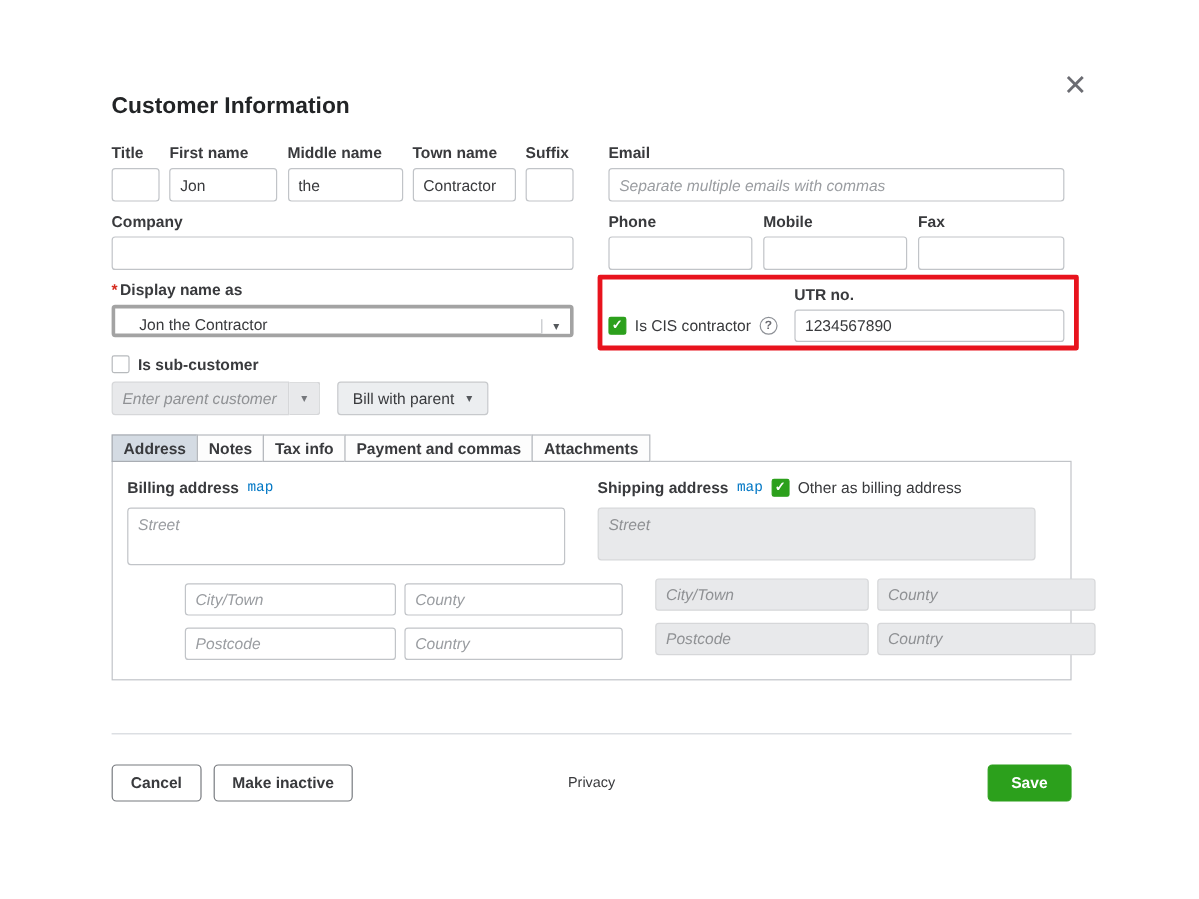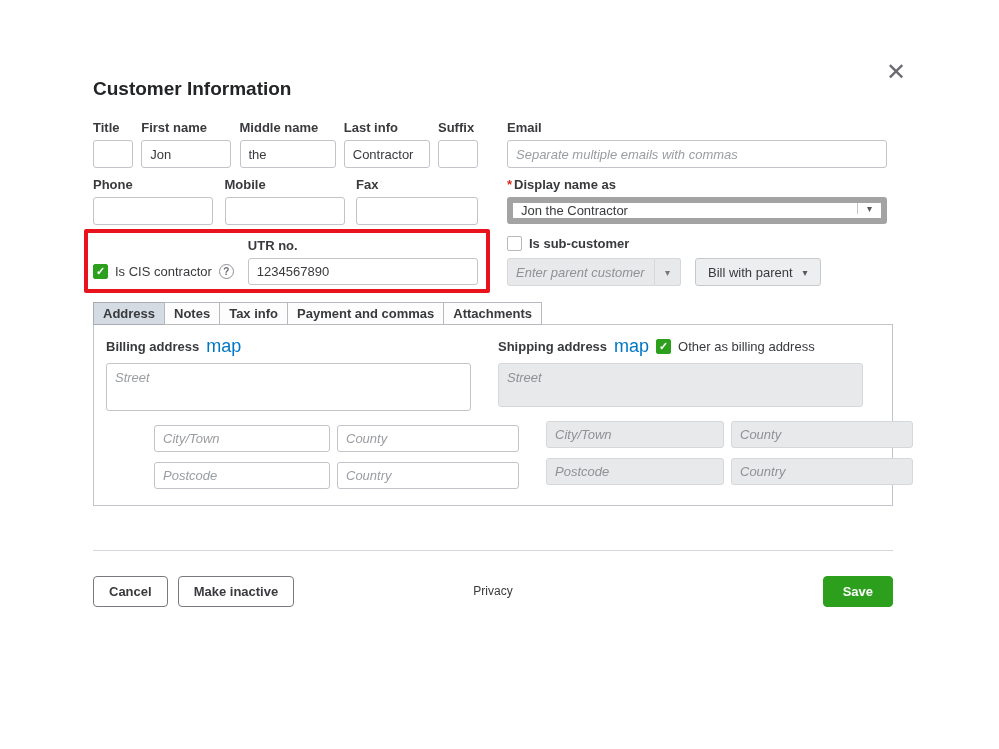--- a/index.html
+++ b/index.html
@@ -40,22 +40,22 @@
   .inp[disabled] { background: #e8e9eb; border-color: #d6d7d9; }
   .inp[disabled]::placeholder { color: #8f9194; }
 
   .name-row { display: flex; justify-content: space-between; }
   .field { display: flex; flex-direction: column; }
 
   .trio { display: flex; justify-content: space-between; }
 
   
   .select {
-    display: flex; align-items: flex-start; height: 27px;
-    border: 6px solid #a3a3a3; border-radius: 3px; background: #fff; cursor: pointer;
+    display: flex; align-items: flex-end; height: 27px;
+    border: 3px solid #a3a3a3; border-radius: 3px; background: #fff; cursor: pointer; padding-left: 12px;
   }
   .select .sel-text { flex: 1; display: flex; align-items: center; padding: 0 8px; font-size: 13px; }
   .select .sel-caret {
     width: 24px; border-left: 1px solid #c1c4c8;
     display: flex; align-items: center; justify-content: center;
     font-size: 10px; color: #55585c; background: #fff;
   }
 
   
   .cb {
@@ -112,21 +112,21 @@
   }
   .tab.active { background: #d4dbe3; border-color: #a9adb3; }
 
   .panel {
     border: 1px solid #c1c4c8; margin-top: -1px;
     padding: 12px 12px 16px 12px;
     display: grid; grid-template-columns: 378px 1fr; column-gap: 14px;
   }
   .addr-head { display: flex; align-items: center; gap: 7px; margin-bottom: 8px; height: 18px; }
   .addr-title { font-size: 13px; font-weight: 700; }
-  .map-link { font-size: 18px; color: #0077c5; cursor: pointer; text-decoration: none; }
+  .map-link { font-size: 12px; color: #0077c5; cursor: pointer; text-decoration: none; font-family: Liberation Mono, monospace; }
   .same-lbl { font-size: 13px; color: #393a3d; white-space: nowrap; }
   .addr-grid { display: grid; grid-template-columns: 176px 182px; column-gap: 7px; row-gap: 10px; margin-top: 10px; }
   .addr-grid .inp { height: 27px; margin-left: 48px; }
   .street { width: 365px; }
 
   .divider { border-top: 1px solid #d4d7dc; margin-top: 44px; }
 
   .footer { position: relative; margin-top: 24px; height: 32px; display: flex; align-items: center; }
   .btn {
     height: 31px; padding: 0 15px;
@@ -164,34 +164,38 @@
         </div>
         <div class="field" style="width:90px">
           <span class="lbl">First name</span>
           <input class="inp" value="Jon" style="">
         </div>
         <div class="field" style="width:96px">
           <span class="lbl">Middle name</span>
           <input class="inp" value="the" style="">
         </div>
         <div class="field" style="width:86px">
-          <span class="lbl">Last info</span>
+          <span class="lbl">Town name</span>
           <input class="inp" value="Contractor" style="">
         </div>
         <div class="field" style="width:40px">
           <span class="lbl">Suffix</span>
           <input class="inp" style="">
         </div>
       </div>
 
       <div class="field">
         <span class="lbl">Email</span>
         <input class="inp" placeholder="Separate multiple emails with commas" style="">
       </div>
 
+      <div class="field">
+        <span class="lbl">Company</span>
+        <input class="inp" style="">
+      </div>
 
       <div class="trio">
         <div class="field" style="width:120px">
           <span class="lbl">Phone</span>
           <input class="inp" style="">
         </div>
         <div class="field" style="width:120px">
           <span class="lbl">Mobile</span>
           <input class="inp" style="">
         </div>

